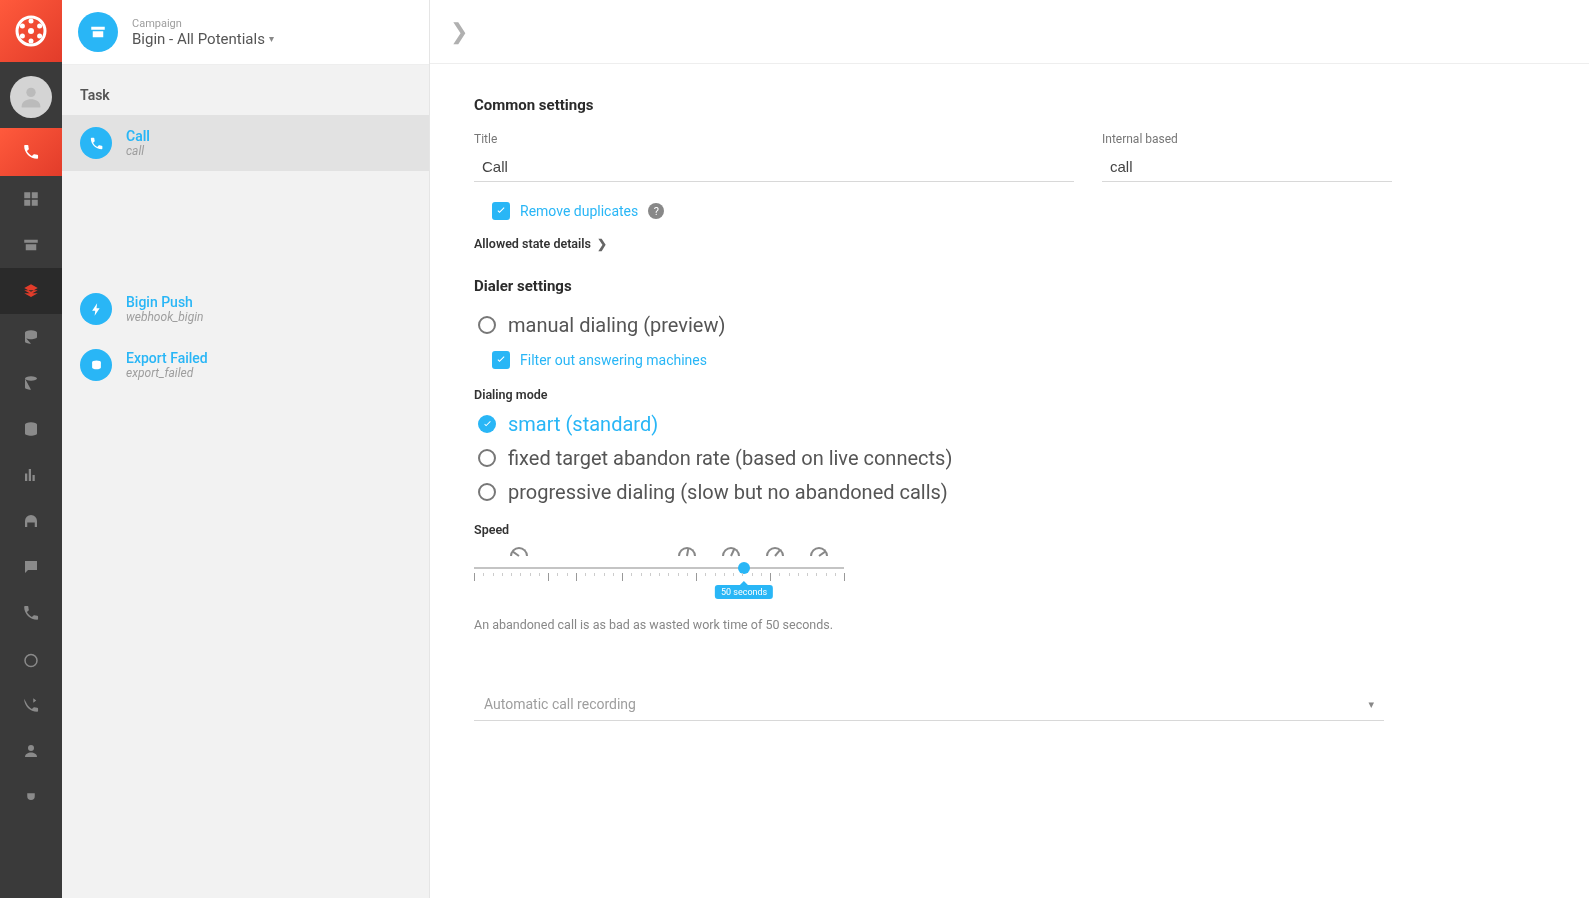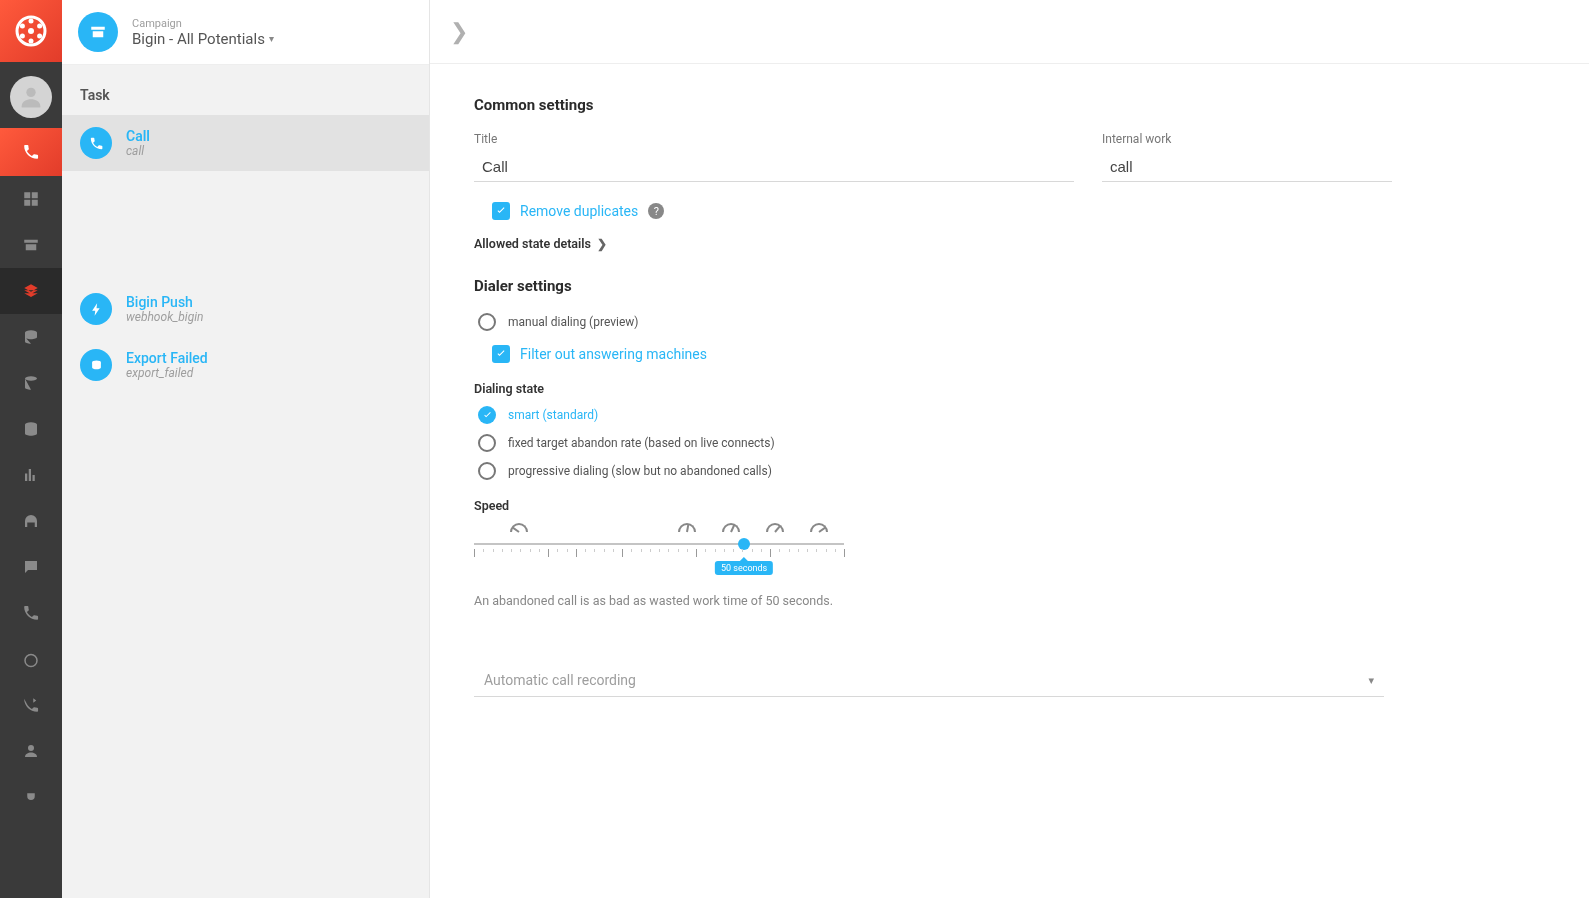--- a/index.html
+++ b/index.html
@@ -56,21 +56,21 @@
 .chk-label { color:#29b6f6; font-size:14px; }
 .help { width:16px; height:16px; border-radius:50%; background:#888; color:#fff; font-size:11px; display:flex; align-items:center; justify-content:center; cursor:pointer;}
 
 .collapser { font-size:12.5px; font-weight:600; color:#333; cursor:pointer; display:flex; align-items:center; gap:6px; margin-bottom:26px;}
 .collapser .car { font-size:12px; color:#666;}
 
 .radio-row { display:flex; align-items:center; gap:12px; margin:10px 0; padding-left:4px;}
 .radio { width:18px; height:18px; border-radius:50%; border:2px solid #777; cursor:pointer; flex-shrink:0; position:relative;}
 .radio.sel { border:none; background:#29b6f6; display:flex; align-items:center; justify-content:center;}
 .radio.sel svg { width:11px; height:11px; fill:#fff; }
-.radio-label { font-size:12px; color:#555; }
+.radio-label { font-size:20px; color:#555; }
 .radio-row.sel .radio-label { color:#29b6f6; }
 
 .subhead { font-size:12.5px; font-weight:600; color:#333; margin:18px 0 10px; }
 
 
 .slider-wrap { margin-top:10px; width:370px; }
 .gauges { position:relative; height:18px; }
 .gauge { position:absolute; width:18px; height:9px; border:2px solid #888; border-bottom:none; border-top-left-radius:18px; border-top-right-radius:18px; }
 .gauge .needle { position:absolute; width:2px; height:8px; background:#888; left:50%; transform-origin: bottom center; bottom:0; }
 .track { position:relative; height:2px; background:#c4c4c4; margin-top:2px;}
@@ -259,21 +259,21 @@
     <div class="main-body">
 
       <h2 class="sect">Common settings</h2>
 
       <div class="row">
         <div class="field" style="max-width:600px;">
           <span class="flabel">Title</span>
           <input class="finput" value="Call" style="">
         </div>
         <div class="field" style="max-width:290px;">
-          <span class="flabel">Internal work</span>
+          <span class="flabel">Internal based</span>
           <input class="finput" value="call" style="">
         </div>
       </div>
 
       <div class="chk-row">
         <div class="chk">
             <svg viewBox="0 0 24 24">
               <path d="M9 16l-4-4 1.4-1.4L9 13.2l8.6-8.6L19 6z"></path>
             </svg>
           </div>
@@ -295,21 +295,21 @@
 
       <div class="chk-row" style="margin-top:14px;">
         <div class="chk">
             <svg viewBox="0 0 24 24">
               <path d="M9 16l-4-4 1.4-1.4L9 13.2l8.6-8.6L19 6z"></path>
             </svg>
           </div>
         <span class="chk-label">Filter out answering machines</span>
       </div>
 
-      <div class="subhead">Dialing state</div>
+      <div class="subhead">Dialing mode</div>
 
       <div class="radio-row sel">
         <div class="radio sel">
             <svg viewBox="0 0 24 24">
               <path d="M9 16l-4-4 1.4-1.4L9 13.2l8.6-8.6L19 6z"></path>
             </svg>
           </div>
         <span class="radio-label">smart (standard)</span>
       </div>
       <div class="radio-row">

